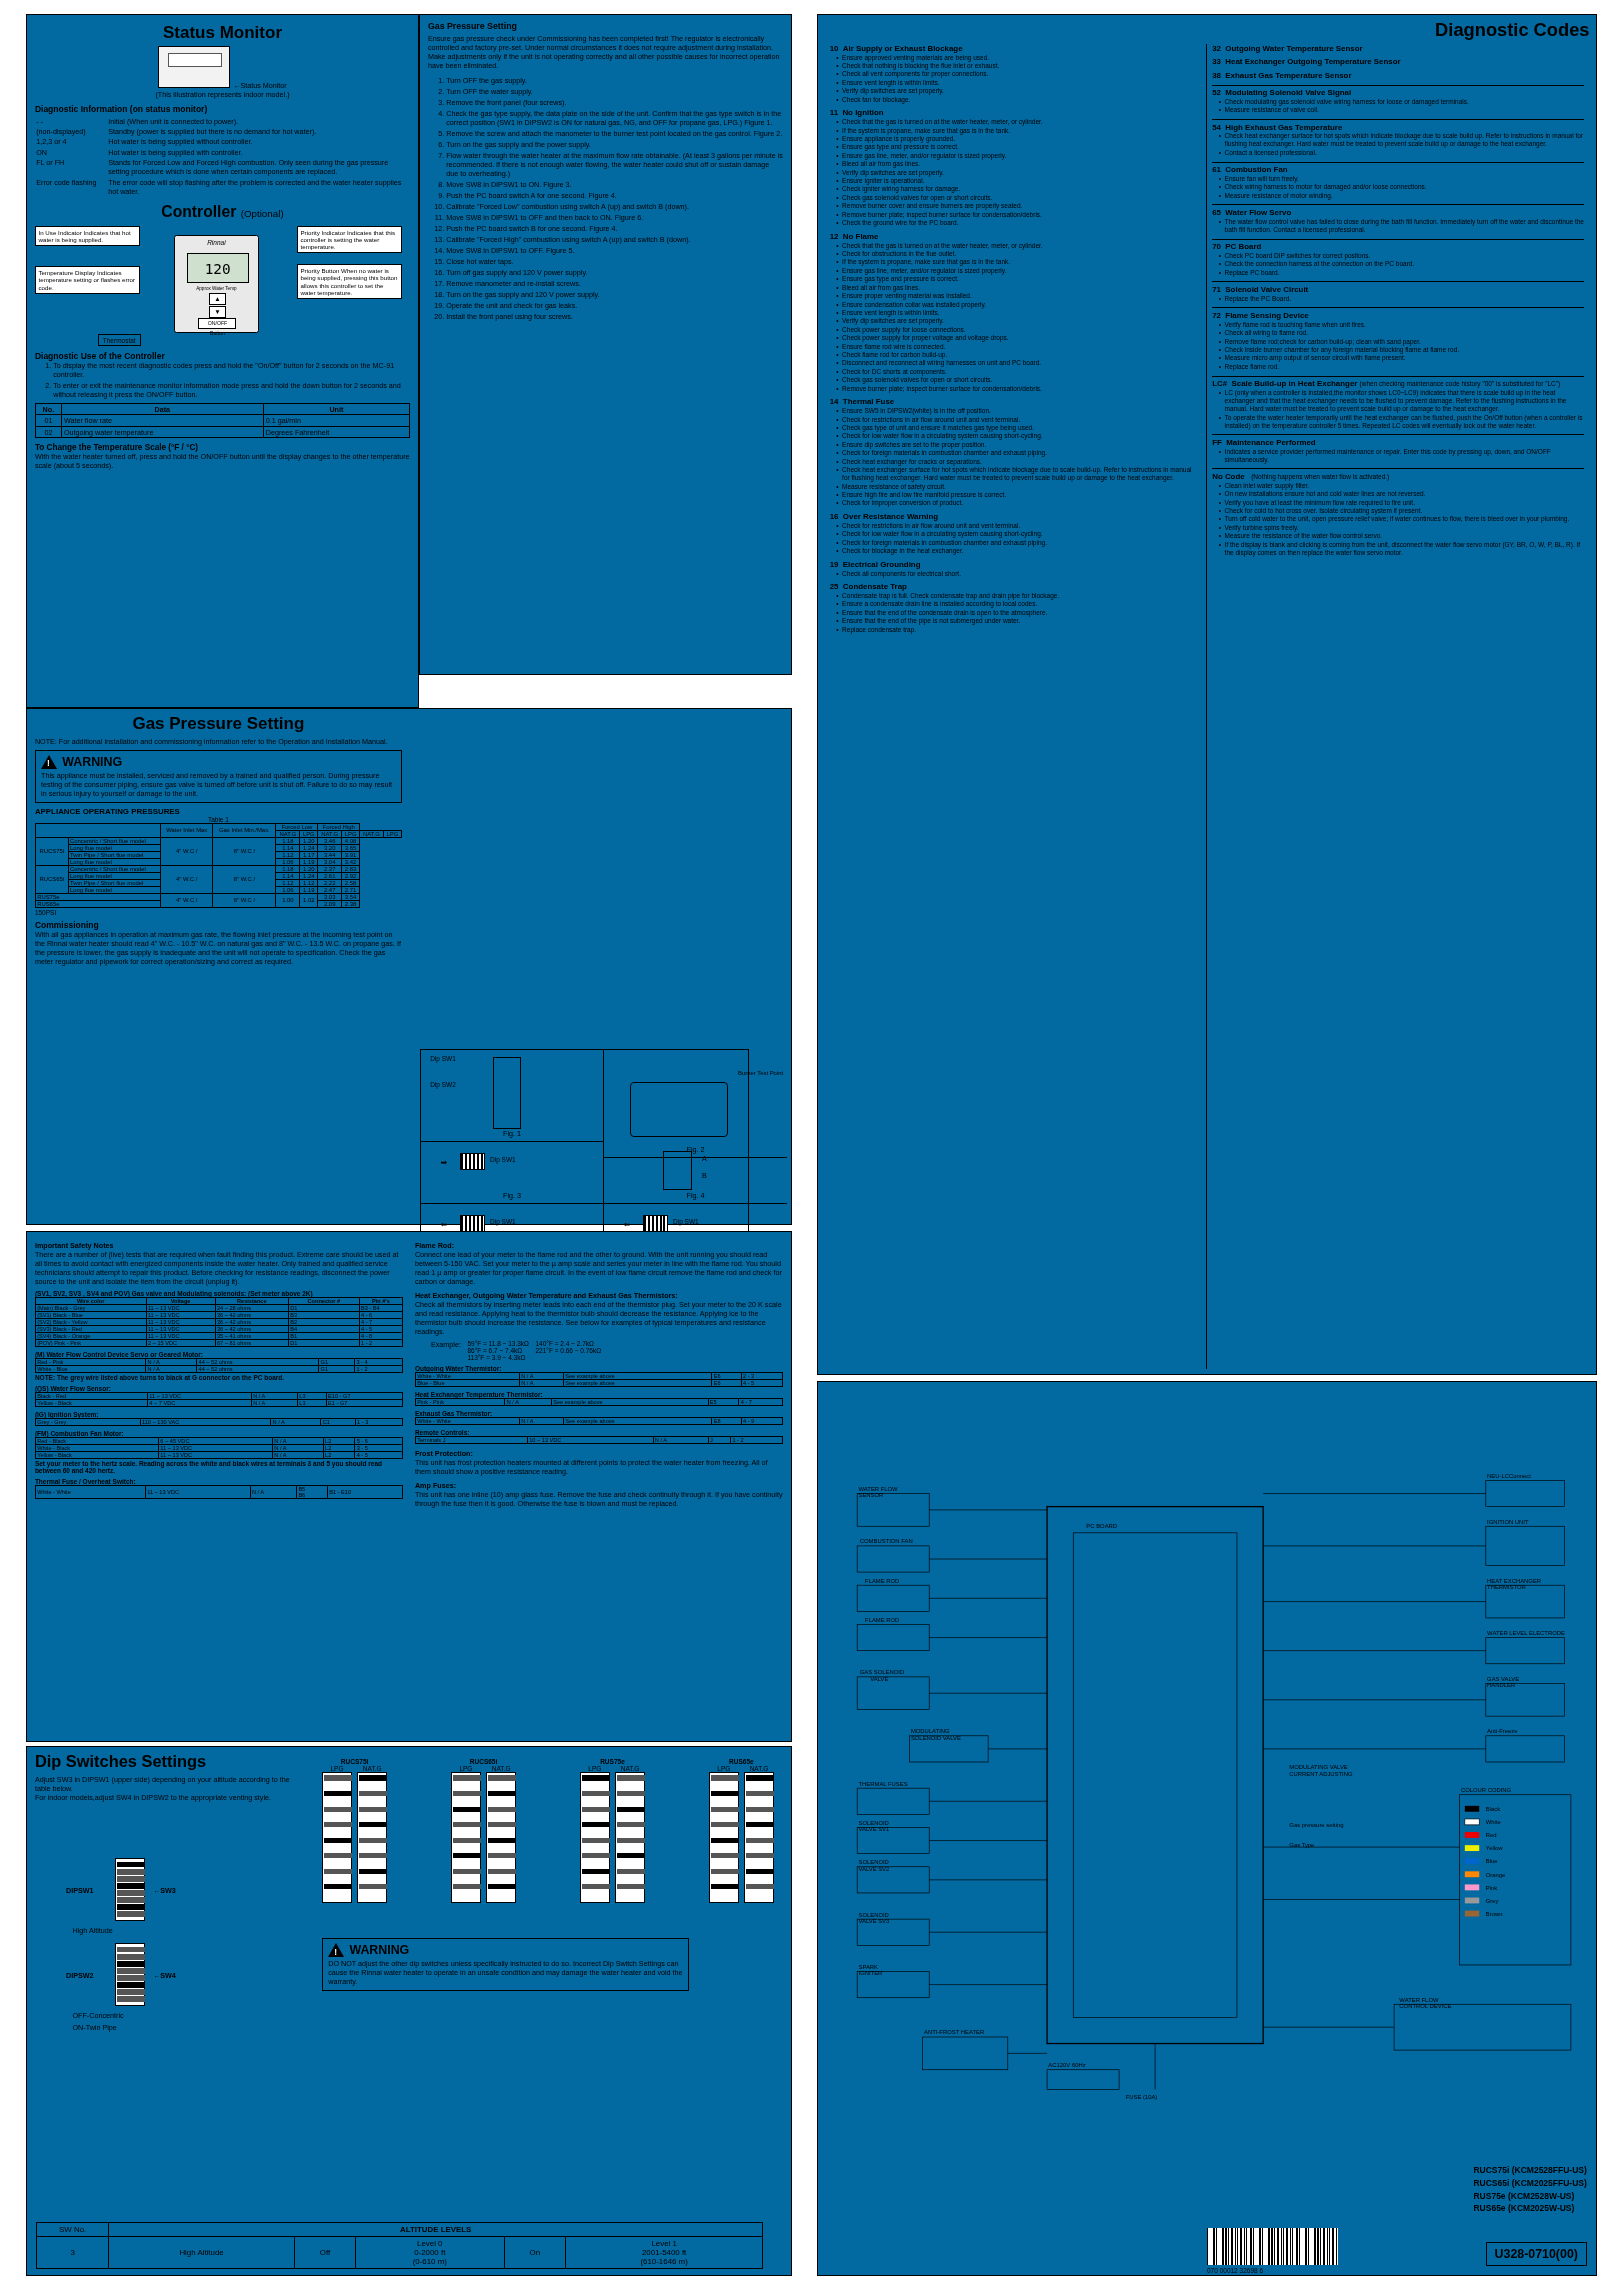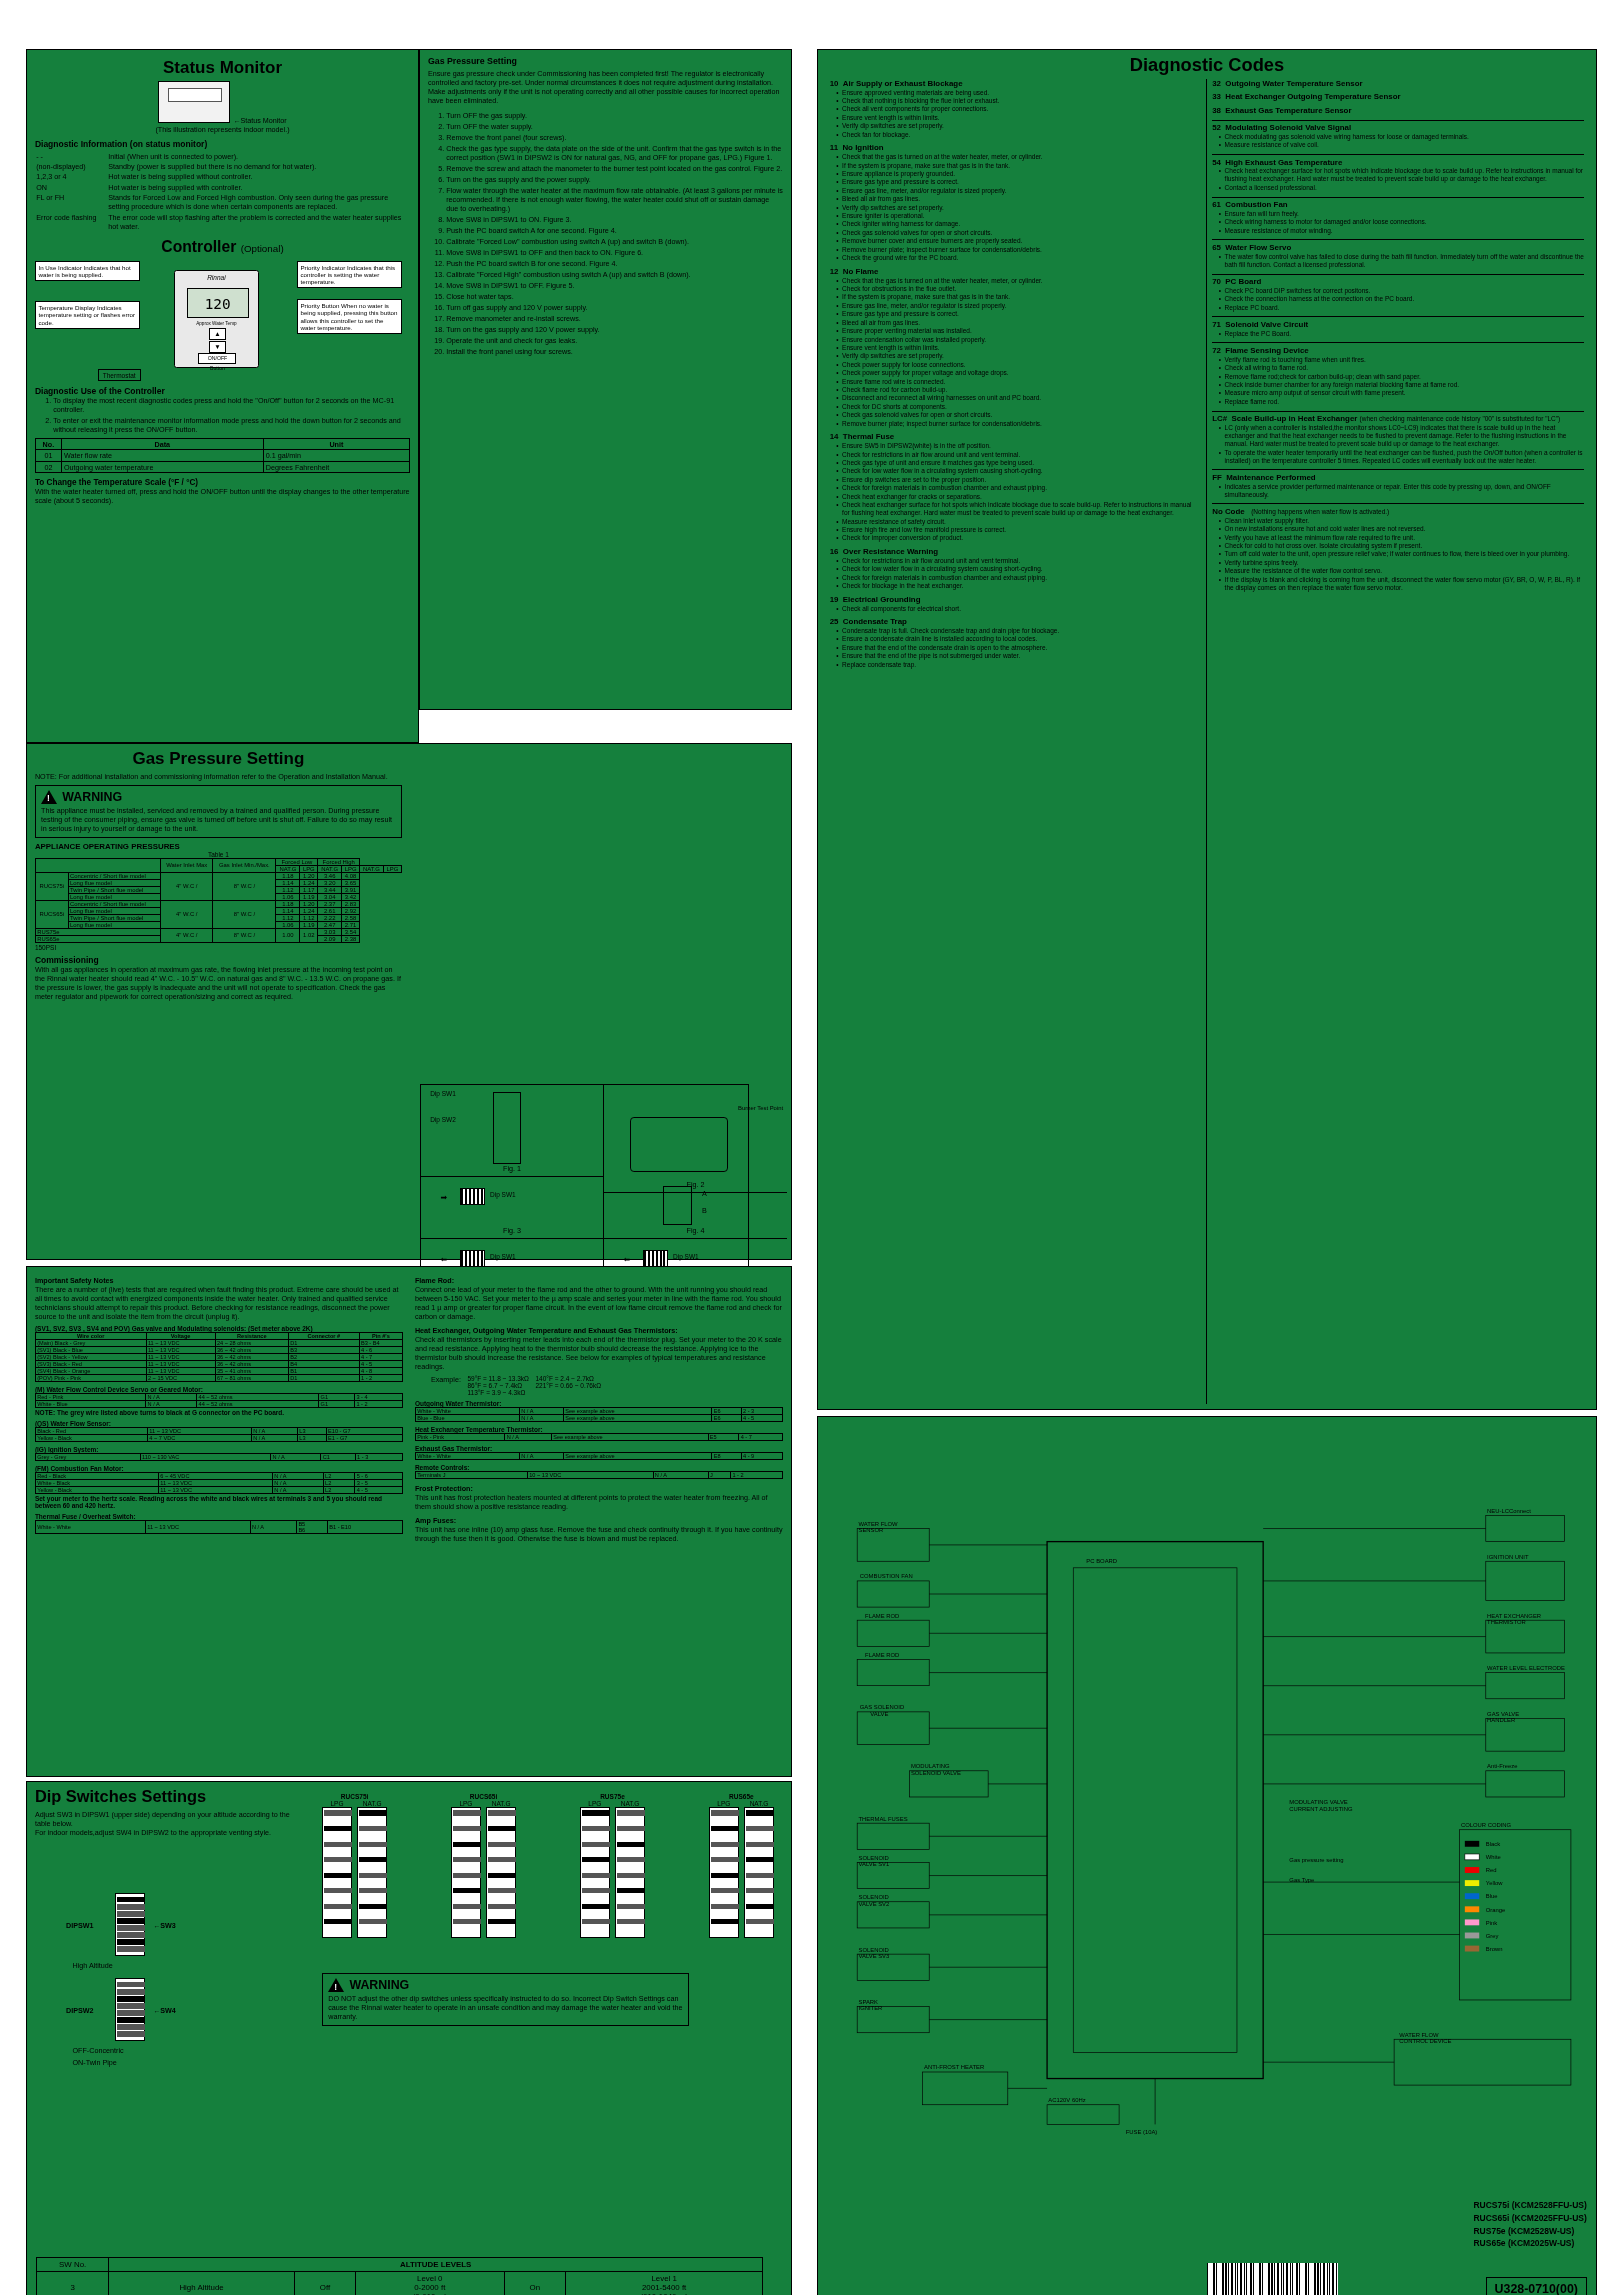--- a/index.html
+++ b/index.html
@@ -8,22 +8,21 @@
     width: 1623px; height: 2295px;
     background: #ffffff;
     font-family: "Liberation Sans", sans-serif;
     color: #000;
     position: relative;
     overflow: hidden;
   }
   .panel {
     position: absolute;
     border: 1.3px solid #000;
-    background: #15803d;
-    margin-top: 35px;
+    background: #0369a1;
   }
   .bold { font-weight: bold; }
   .center { text-align:center; }
   ol.num { margin: 0; padding-left: 18.3px; }
   ol.num > li { margin-bottom: 2px; }
   table.grid { border-collapse: collapse; }
   table.grid th, table.grid td { border: 0.7px solid #000; padding: 0.7px 2px; font-size: 7.2px; }
   hr.thin { border:0; border-top:0.7px solid #000; margin: 2.6px 0; }
 
   
@@ -91,21 +90,21 @@
   #dip-title { font-size: 16.4px; font-weight:bold; }
   .dipsw-col { display:inline-block; text-align:center; font-size:6.5px; }
   .swimg { width: 30px; height: 63px; border:0.7px solid #000; margin: 0 auto; background:#fff; position:relative; }
   .swimg i { position:absolute; left:1.3px; width: 27.5px; height: 5.9px; display:block; background:#000;}
   table.alt { border-collapse: collapse; width: 100%; font-size: 7.9px; }
   table.alt td, table.alt th { border:0.7px solid #000; padding: 2px 2.6px; text-align:center; }
 
   
   #diag-panel { left: 817px; top: 14.4px; width: 780px; height: 1361px; }
   #diag-panel .inner { padding: 3.9px 6.5px; height:100%; }
-  #diag-title { font-size: 18.3px; font-weight:bold; text-align:center; margin-bottom: 2.6px;}
+  #diag-title { font-size: 18.3px; font-weight:bold; text-align:right; margin-bottom: 2.6px;}
   .diag-cols { display:flex; gap: 0px; height: calc(100% - 26px); }
   .diag-col { width: 50%; padding: 0 5.2px; }
   .diag-col.left { border-right: 0.7px solid #000; }
   .code-item { margin-bottom: 4.6px; }
   .code-head { font-weight: bold; font-size: 7.9px; }
   .code-num { font-weight: bold; }
   .code-body { font-size: 6.5px; line-height: 1.25; }
   .code-body ul { list-style:none; margin: 0.7px 0 0; padding-left: 6.5px;}
   .code-body li { position:relative; padding-left: 5.9px; margin-bottom: 0.3px;}
   .code-body li:before { content:"•"; position:absolute; left:0; }

